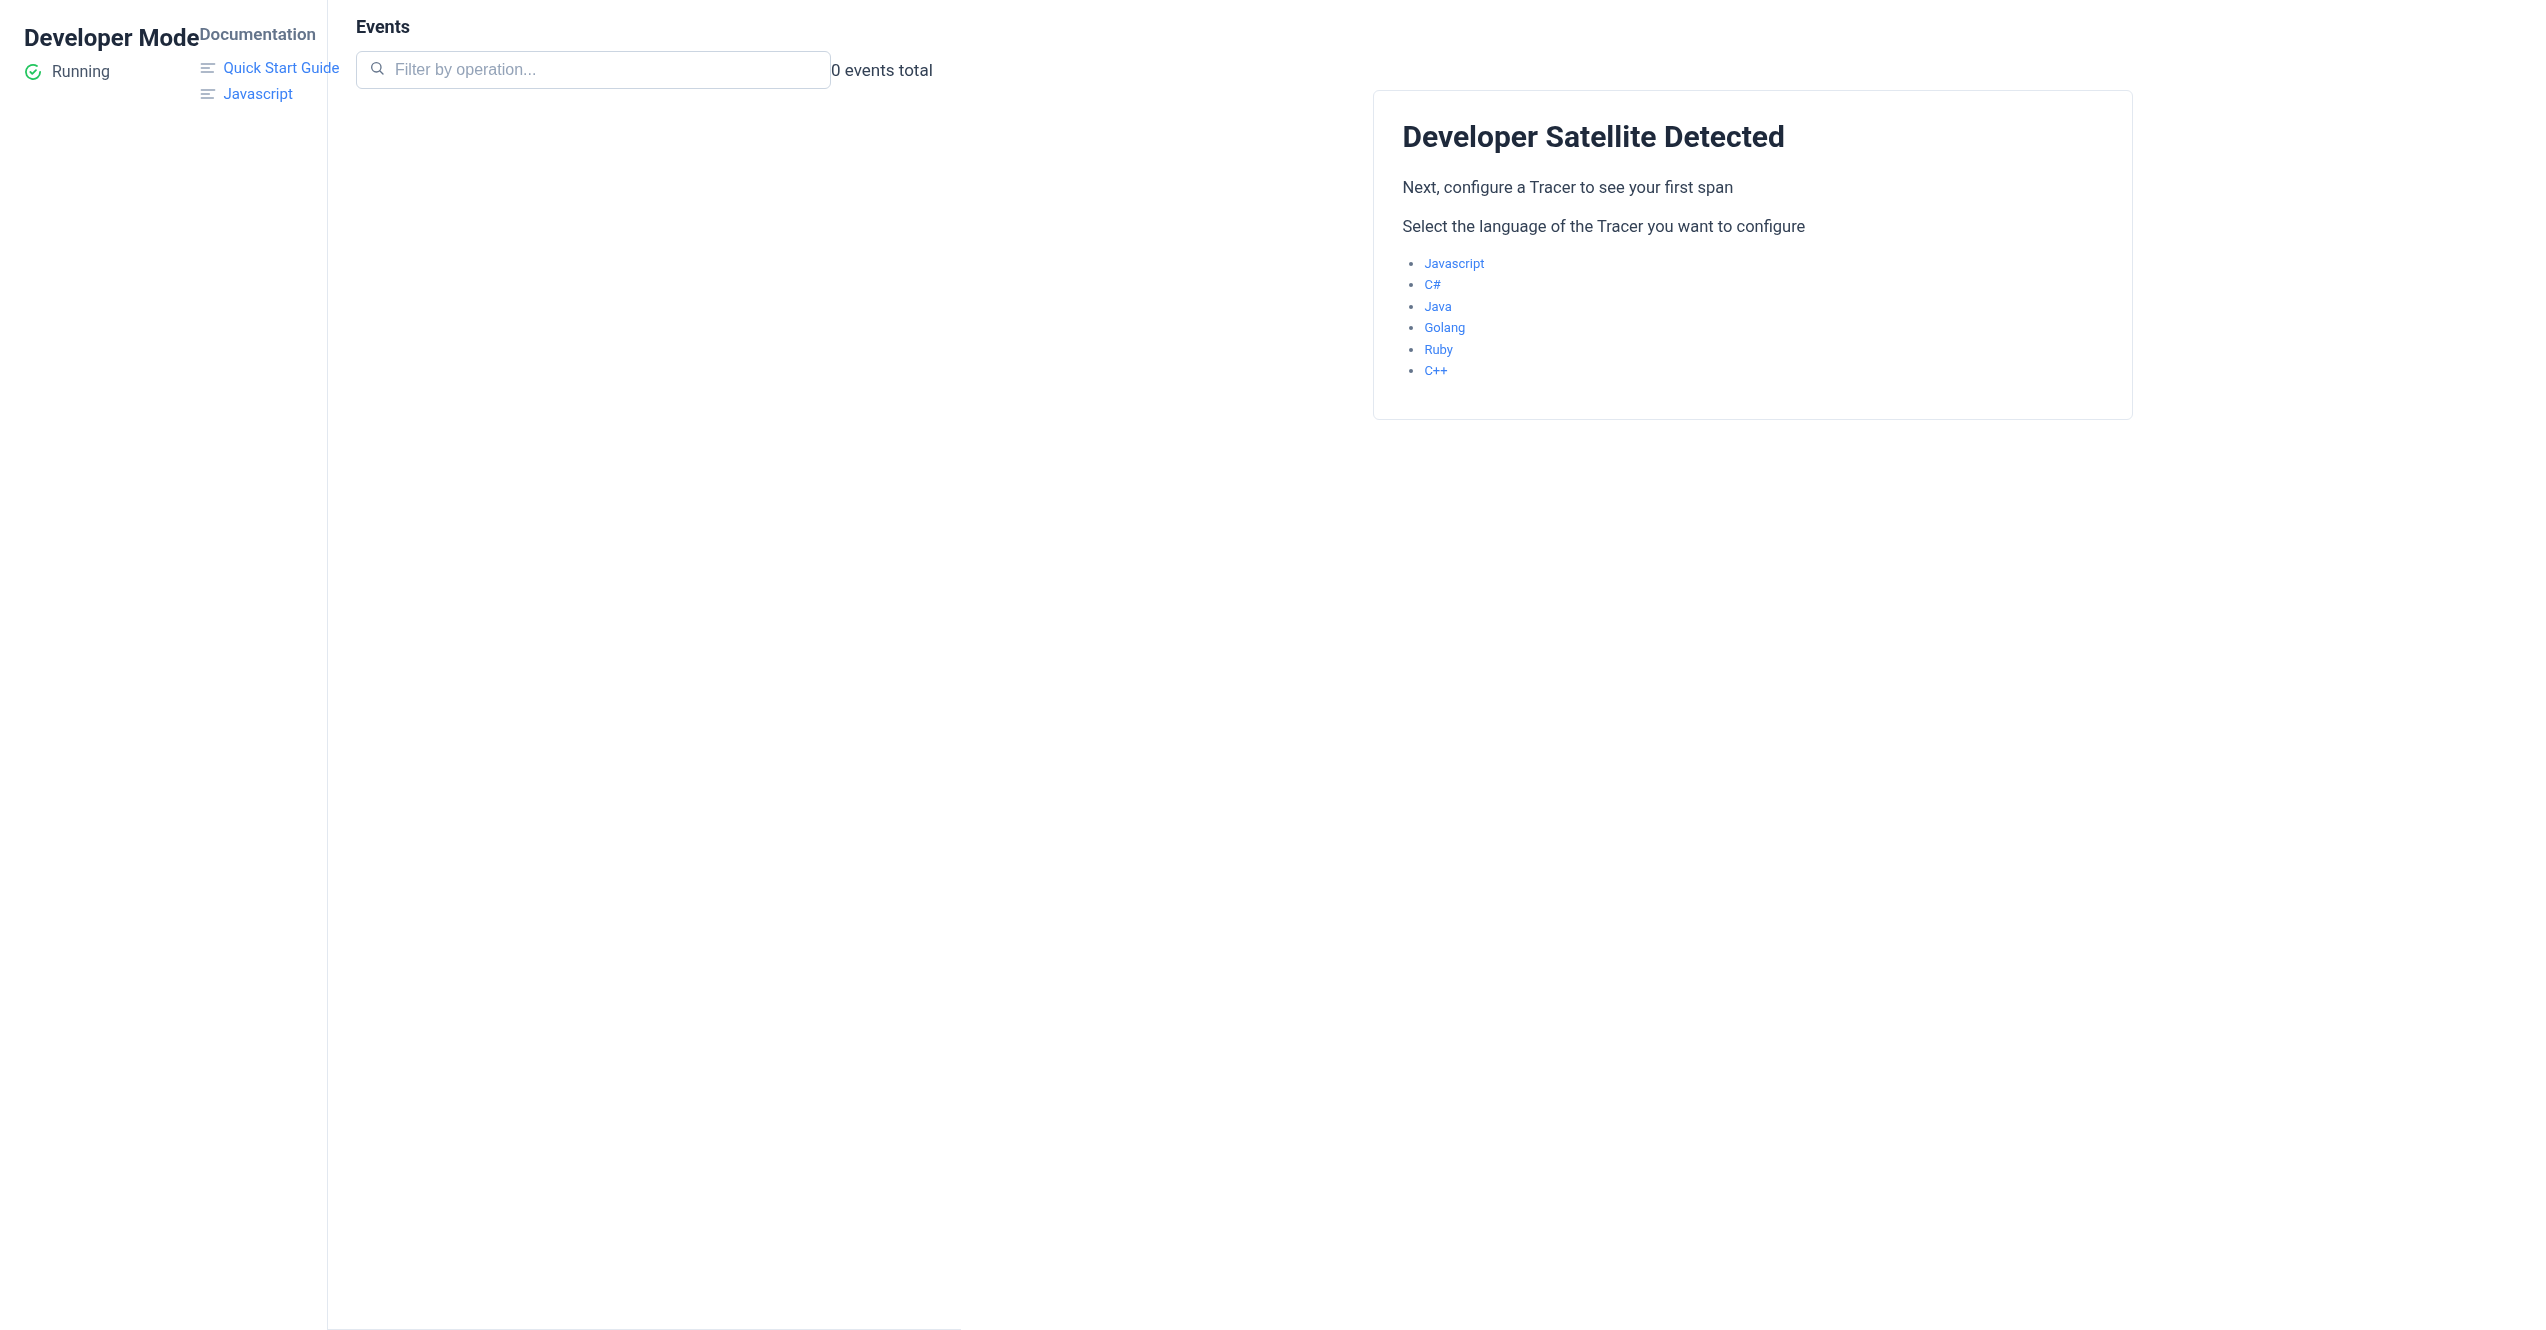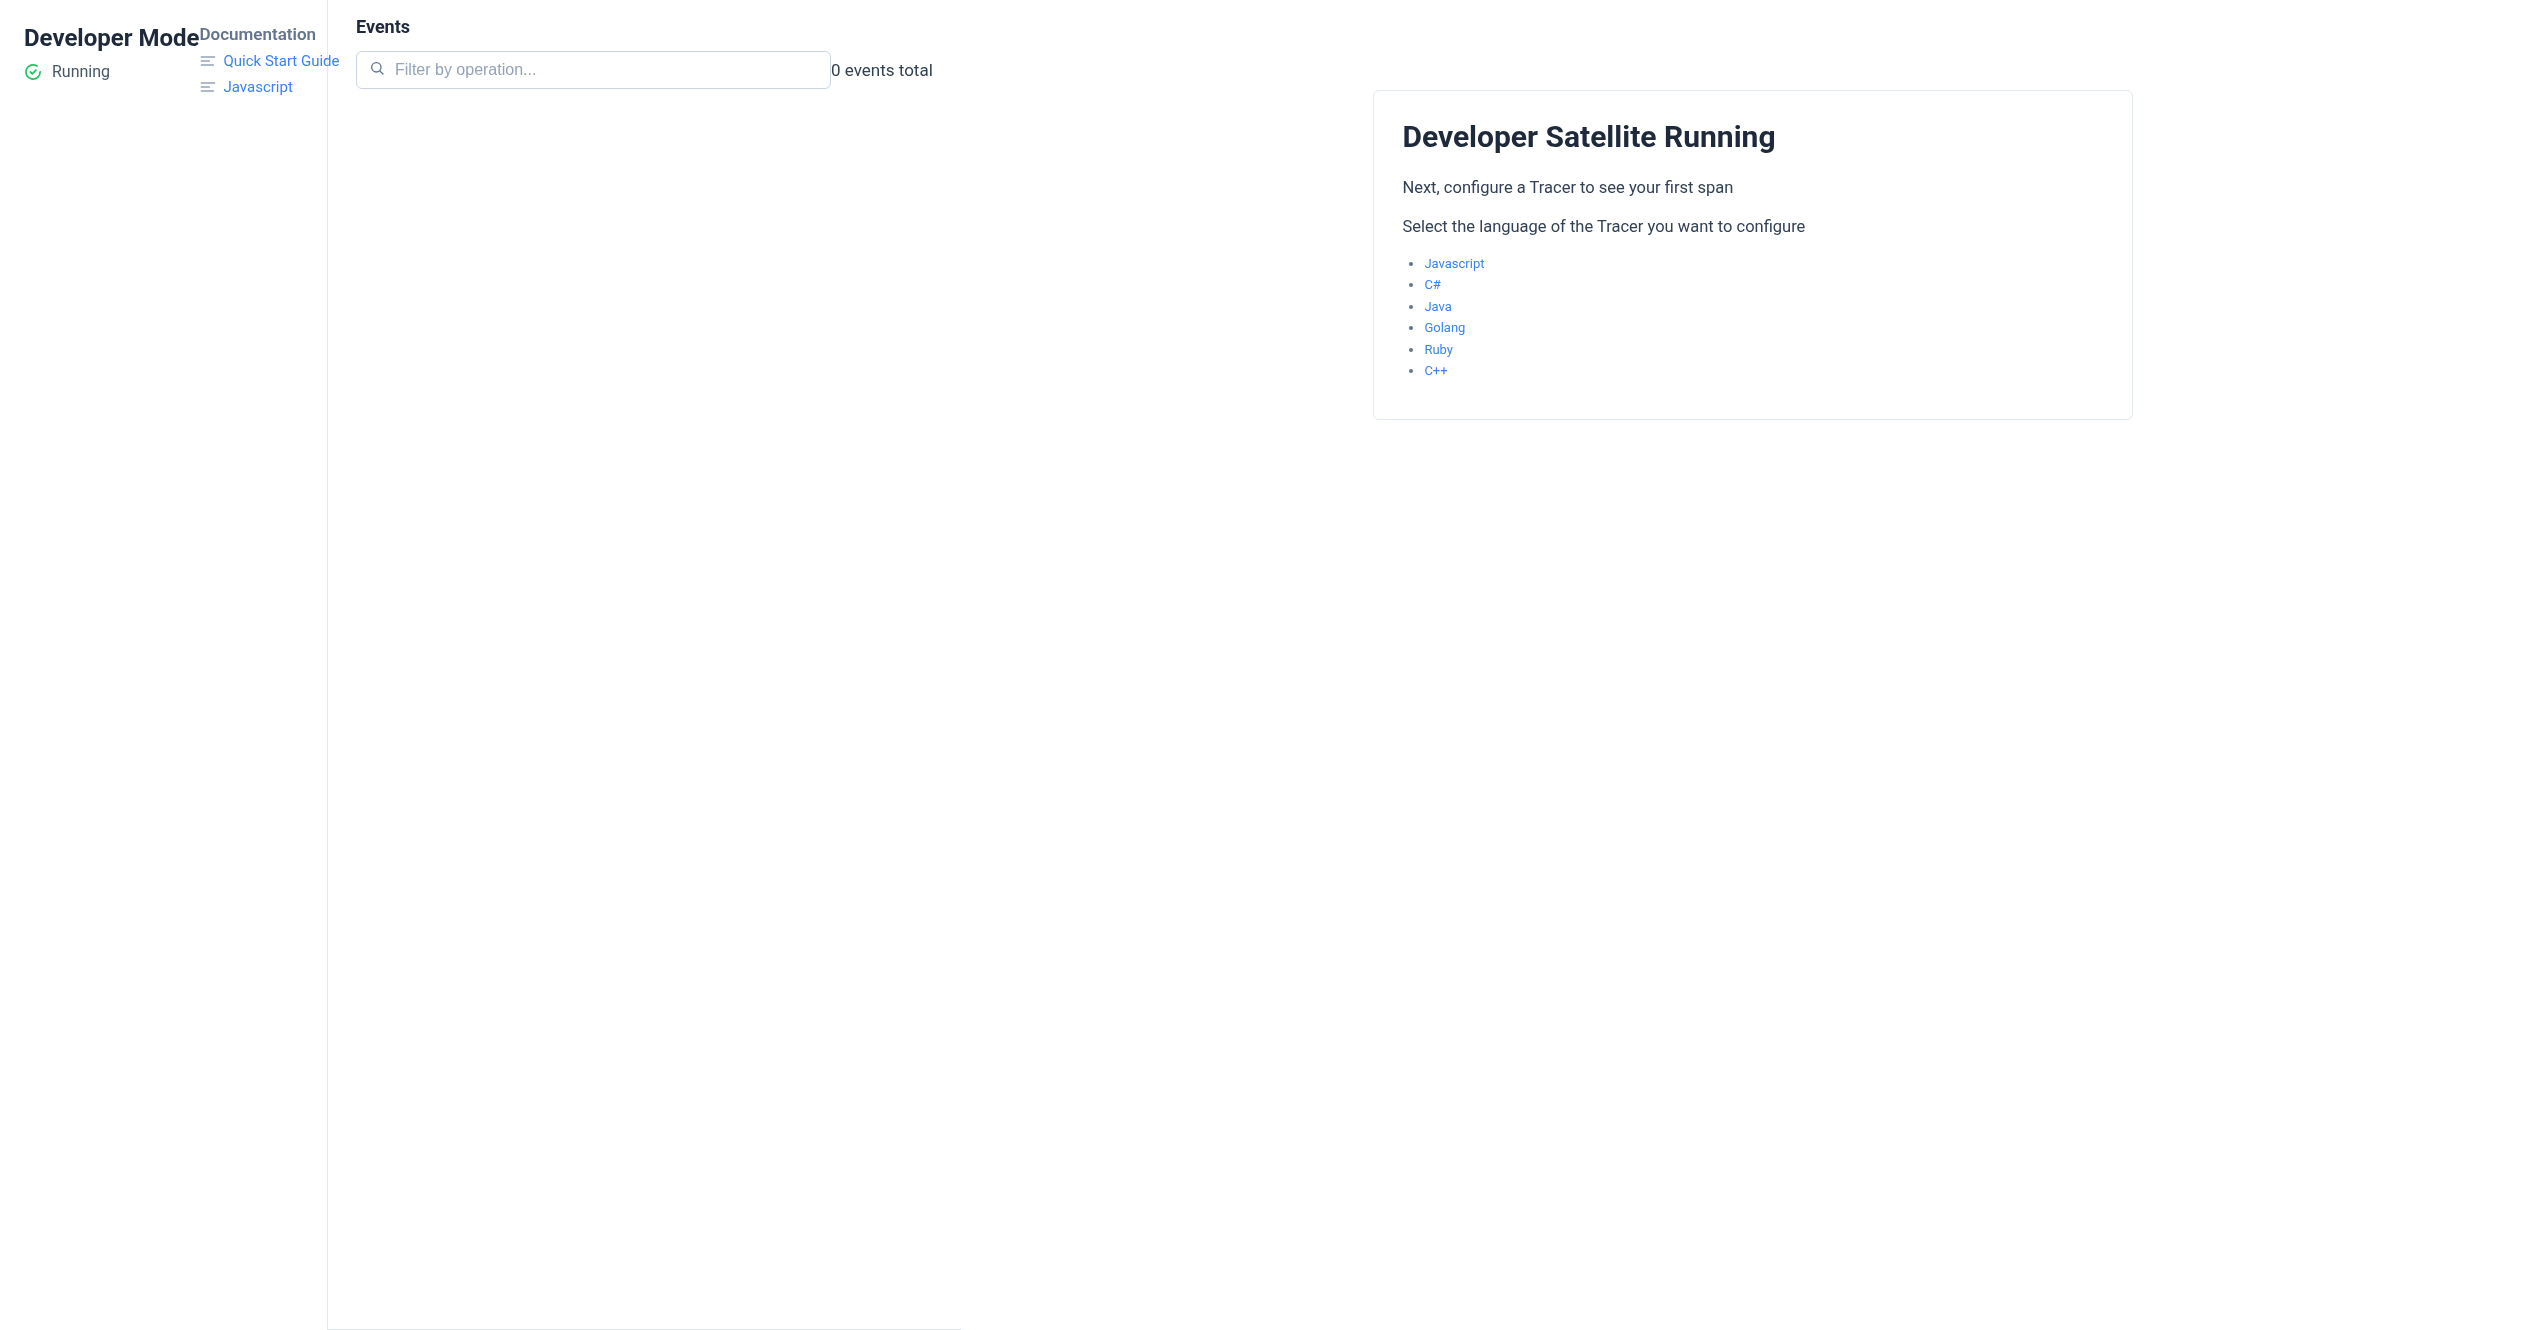--- a/index.html
+++ b/index.html
@@ -48,21 +48,21 @@
     .sidebar-spacer {
       flex: 1 1 auto;
     }
     .sidebar-footer {
       flex: 0 0 auto;
     }
     .docs-heading {
       font-size: 17px;
       font-weight: 600;
       color: #64748b;
-      margin-bottom: 8px;
+      margin-bottom: 15px;
     }
     .doc-link-row {
       display: flex;
       align-items: flex-start;
       gap: 8px;
       margin-bottom: 8px;
     }
     .doc-link-icon {
       width: 16px;
       height: 14px;
@@ -224,21 +224,21 @@
           </svg>
         </span>
         <input class="filter-input" type="text" placeholder="Filter by operation..." style="">
       </div>
       <span class="events-count">0 events total</span>
     </div>
   </div>
 
   <div class="content">
     <div class="card">
-      <h2 class="card-title">Developer Satellite Running</h2>
+      <h2 class="card-title">Developer Satellite Detected</h2>
       <p class="card-text">Next, configure a Tracer to see your first span</p>
       <p class="card-text">Select the language of the Tracer you want to configure</p>
       <ul class="lang-list">
         <li><a class="lang-link">Javascript</a></li>
         <li><a class="lang-link">C#</a></li>
         <li><a class="lang-link">Java</a></li>
         <li><a class="lang-link">Golang</a></li>
         <li><a class="lang-link">Ruby</a></li>
         <li><a class="lang-link">C++</a></li>
       </ul>

